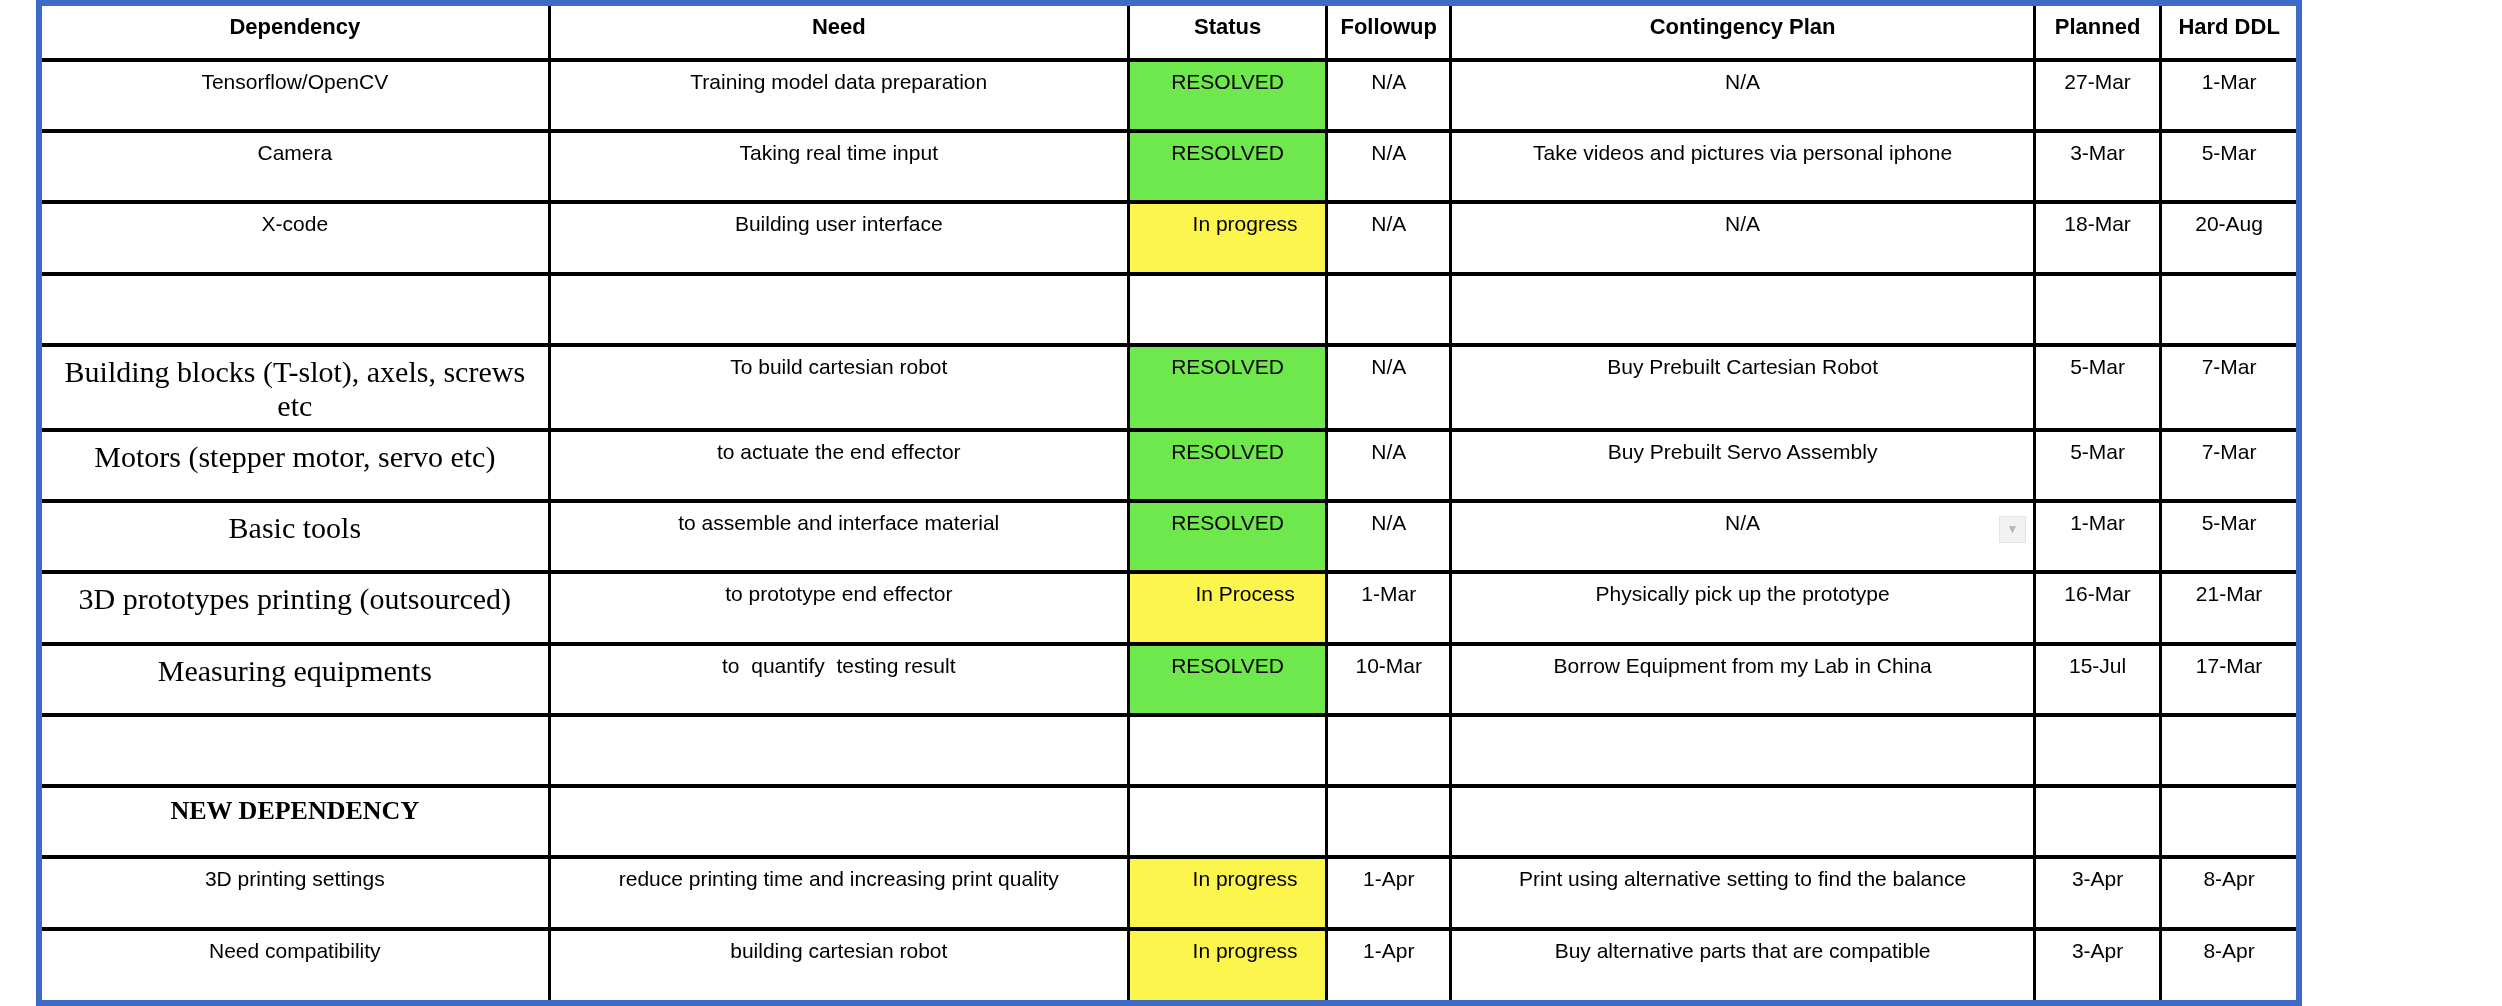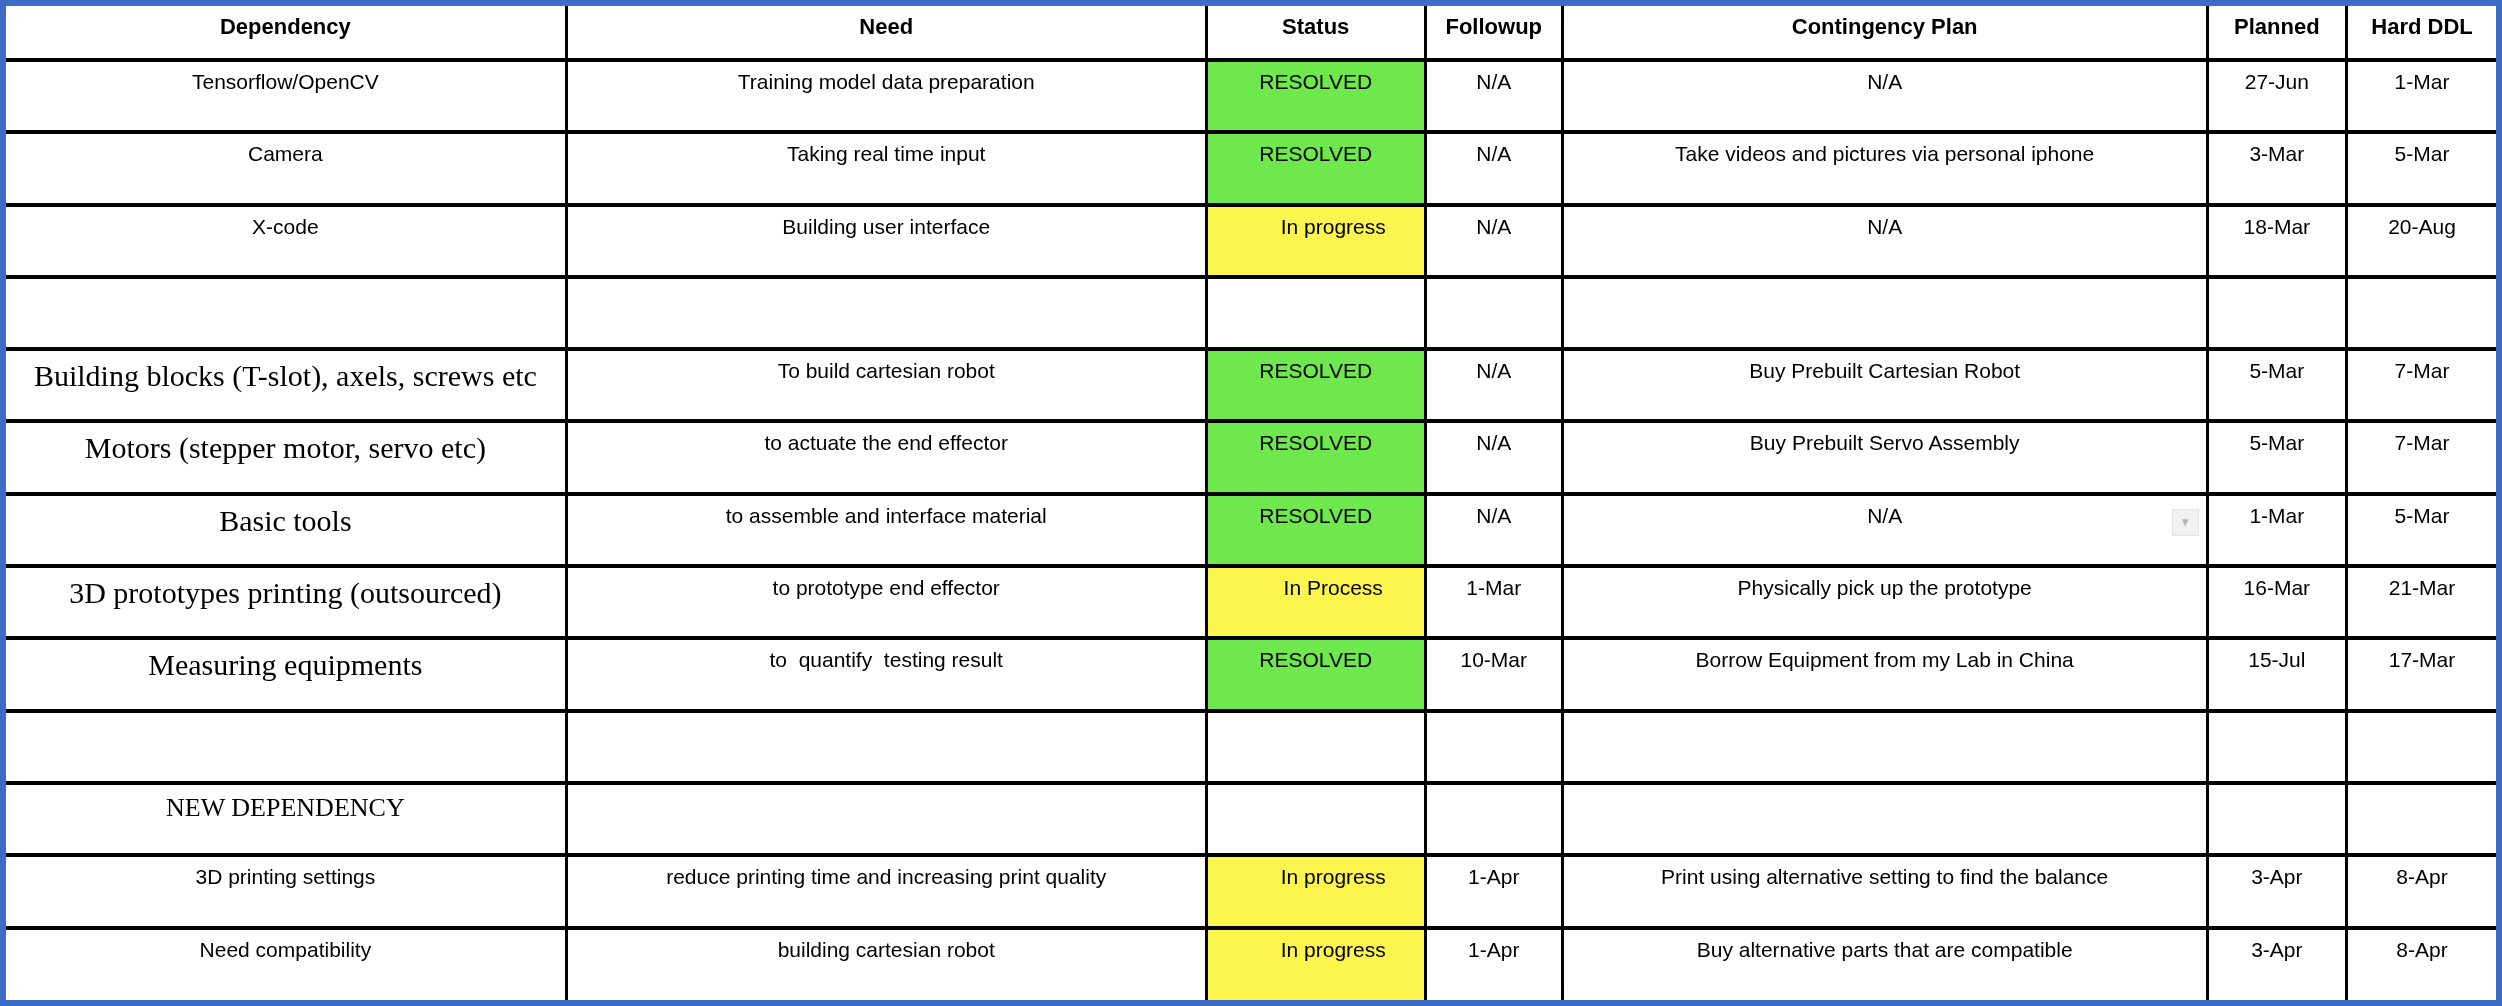--- a/index.html
+++ b/index.html
@@ -3,23 +3,24 @@
 <meta charset="utf-8">
 <style>
   * { box-sizing: border-box; }
   html, body { margin: 0; padding: 0; background: #ffffff; }
   body {
     width: 2502px; height: 1006px;
     font-family: "Liberation Sans", sans-serif;
     color: #000000;
   }
   .frame {
-    width: 2502px; height: 1006px;
+    width: 2266px; height: 1006px;
     border: 6px solid var(--frame-blue, #3c6cc6);
     background: #ffffff;
+    margin-left: 36px;
   }
   table.dep-table {
     width: 100%; height: 100%;
     border-collapse: collapse;
     table-layout: fixed;
   }
   th, td {
     border-right: 3px solid #000;
     border-bottom: 4px solid #000;
     vertical-align: top;
@@ -30,21 +31,21 @@
     overflow: hidden;
   }
   th:last-child, td:last-child { border-right: none; }
   tbody tr:last-child td { border-bottom: none; }
   thead tr { height: 54px; }
   tbody tr { height: 67px; }
   thead th { font-weight: bold; font-size: 22px; }
   .cell-text { white-space: pre-wrap; }
   .f-sans { font-family: "Liberation Sans", sans-serif; }
   .f-serif { font-family: "Liberation Serif", serif; font-size: 30px; }
-  .f-serif-bold { font-family: "Liberation Serif", serif; font-size: 26px; font-weight: normal; }
+  .f-serif-bold { font-family: "Liberation Serif", serif; font-size: 26px; font-weight: bold; }
   .bg-green  { background: var(--status-green, #6ee84d); }
   .bg-yellow { background: var(--status-yellow, #fbf54d); padding-left: 41px; }
   .dd-icon {
     position: absolute;
     top: 13px; right: 7px;
     width: 27px; height: 27px;
     background: #f2f2f2;
     border: 1px solid #e4e4e4;
     color: #b5b5b5;
     font-size: 12px;
@@ -79,21 +80,21 @@
       </tr>
     </thead>
     <tbody>
 
   <tr>
     <td class="f-sans"><span class="cell-text">Tensorflow/OpenCV</span></td>
     <td><span class="cell-text">Training model data preparation</span></td>
     <td class="bg-green"><span class="cell-text">RESOLVED</span></td>
     <td><span class="cell-text">N/A</span></td>
     <td><span class="cell-text">N/A</span></td>
-    <td><span class="cell-text">27-Jun</span></td>
+    <td><span class="cell-text">27-Mar</span></td>
     <td><span class="cell-text">1-Mar</span></td>
   </tr>
 
   <tr>
     <td class="f-sans"><span class="cell-text">Camera</span></td>
     <td><span class="cell-text">Taking real time input</span></td>
     <td class="bg-green"><span class="cell-text">RESOLVED</span></td>
     <td><span class="cell-text">N/A</span></td>
     <td><span class="cell-text">Take videos and pictures via personal iphone</span></td>
     <td><span class="cell-text">3-Mar</span></td>

